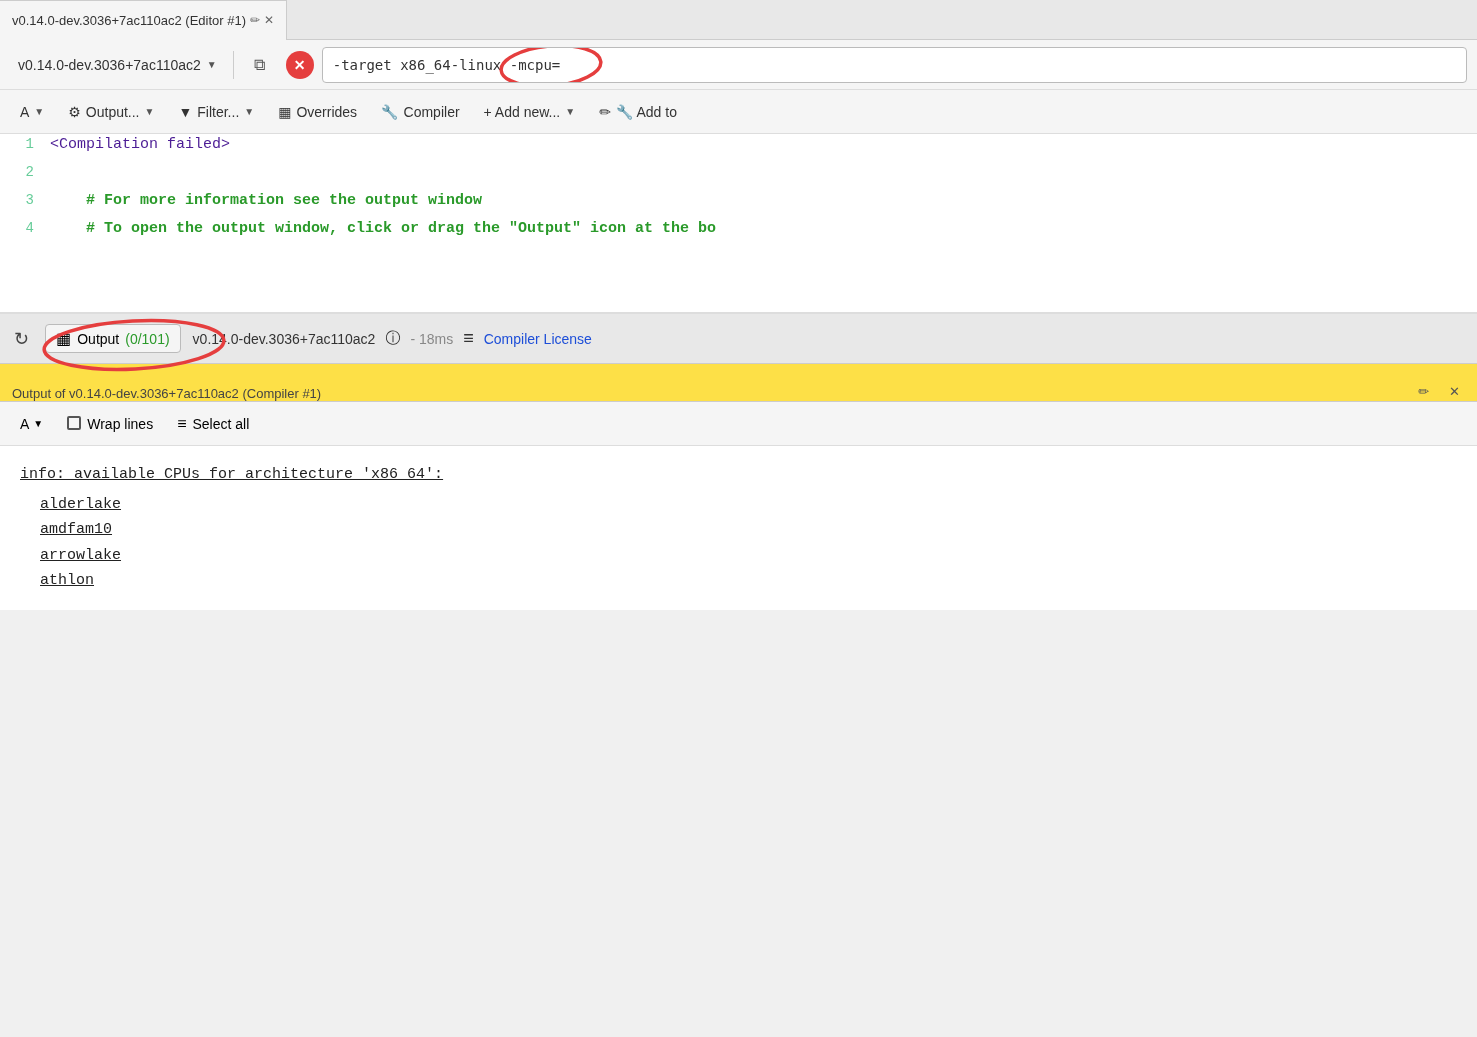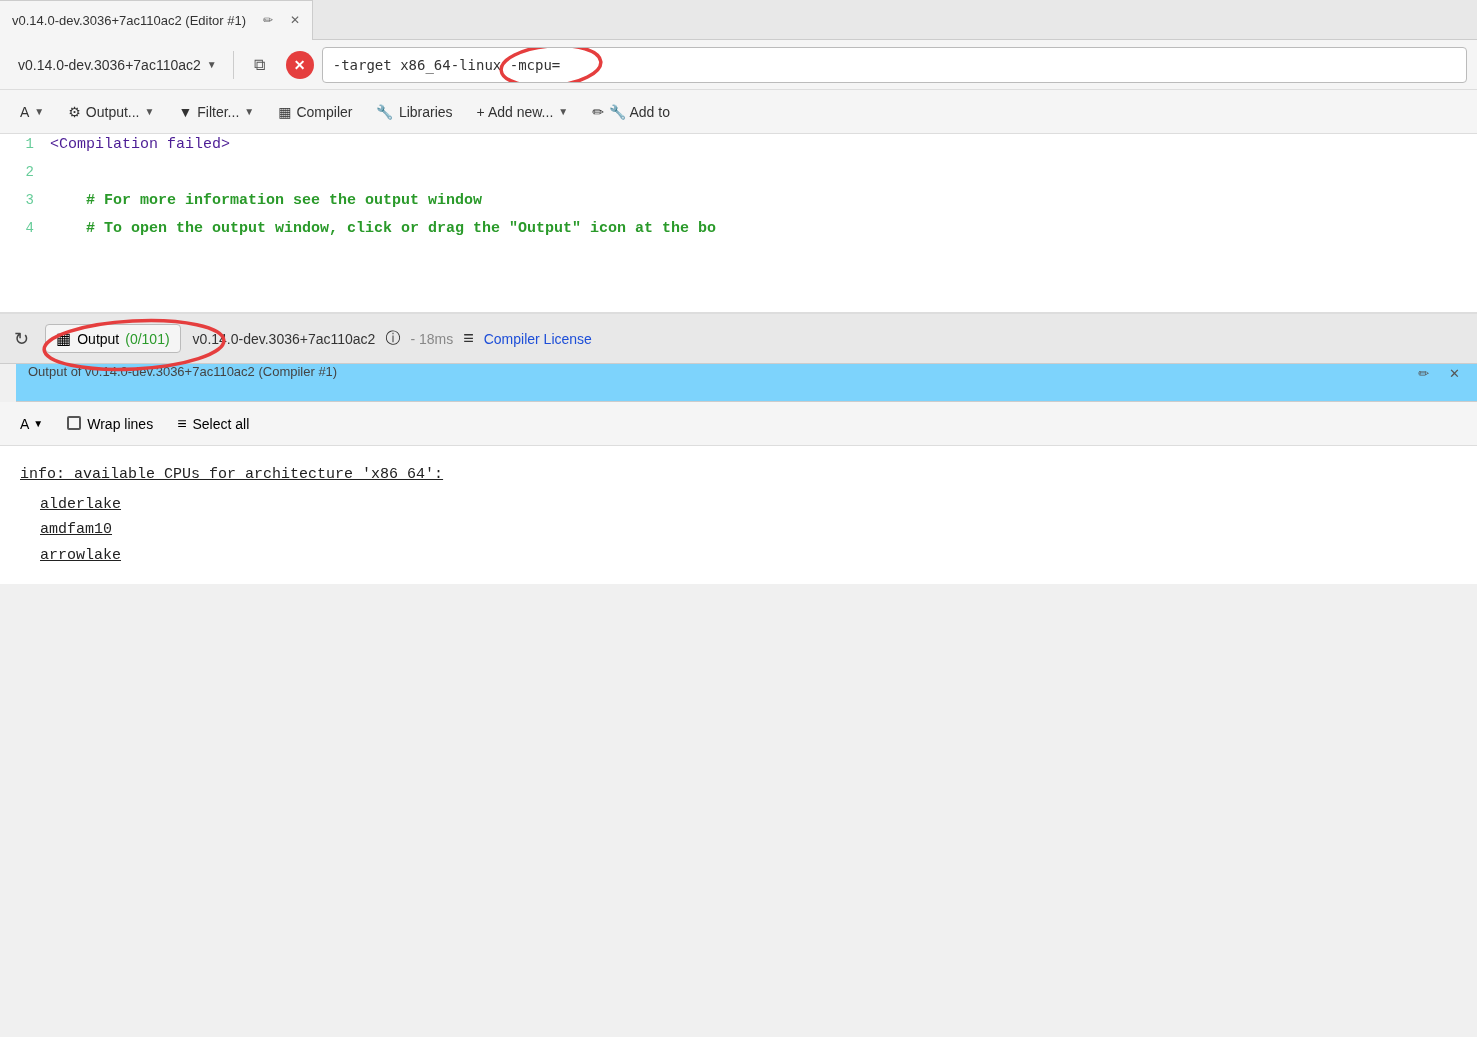--- a/index.html
+++ b/index.html
@@ -23,21 +23,21 @@
     .tab-item {
       display: flex;
       align-items: center;
       background: #f5f5f5;
       border-right: 1px solid #ccc;
       border-top: 1px solid #ccc;
       height: 40px;
       padding: 0 12px;
       font-size: 13px;
       color: #333;
-      gap: 17px;
+      gap: 4px;
       cursor: pointer;
     }
     .tab-icon-pencil, .tab-icon-close {
       color: #666;
       font-size: 12px;
       cursor: pointer;
     }
 
     
     .top-toolbar {
@@ -190,30 +190,29 @@
     }
     .output-time { color: #888; }
 
     .compiler-license {
       font-size: 14px;
       color: #1d4ed8;
     }
 
     
     .output-panel-header {
-      background: #7dd3fc;
+      background: #fde047;
       height: 38px;
       display: flex;
-      align-items: flex-start;
+      align-items: flex-end;
       padding: 0 12px;
       gap: 10px;
       border-bottom: 1px solid #ccc;
       font-size: 13px;
       color: #444;
-      margin-left: 16px;
     }
     .output-panel-header .panel-title {
       flex: 1;
     }
     .panel-icon-btn {
       cursor: pointer;
       color: #555;
       font-size: 13px;
       padding: 2px 5px;
     }
@@ -363,25 +362,25 @@
     <span>Output...</span>
     <span class="btn-chevron">▼</span>
   </div>
   <div class="action-btn">
     <span>▼</span>
     <span>Filter...</span>
     <span class="btn-chevron">▼</span>
   </div>
   <div class="action-btn">
     <span>▦</span>
+    <span>Overrides</span>
+  </div>
+  <div class="action-btn">
+    <span>🔧</span>
     <span>Compiler</span>
-  </div>
-  <div class="action-btn">
-    <span>🔧</span>
-    <span>Libraries</span>
   </div>
   <div class="action-btn">
     <span>+ Add new...</span>
     <span class="btn-chevron">▼</span>
   </div>
   <div class="action-btn">
     <span>✏</span>
     <span>🔧 Add to</span>
   </div>
 </div>
@@ -451,14 +450,15 @@
 </div>
 
 <div class="output-content">
   <div class="info-line">
     <span>info: available CPUs for architecture 'x86_64':</span>
   </div>
   <div>
     <div class="cpu-item">alderlake</div>
     <div class="cpu-item">amdfam10</div>
     <div class="cpu-item">arrowlake</div>
+    <div class="cpu-item">athlon</div>
   </div>
 </div>
 
 </body></html>

